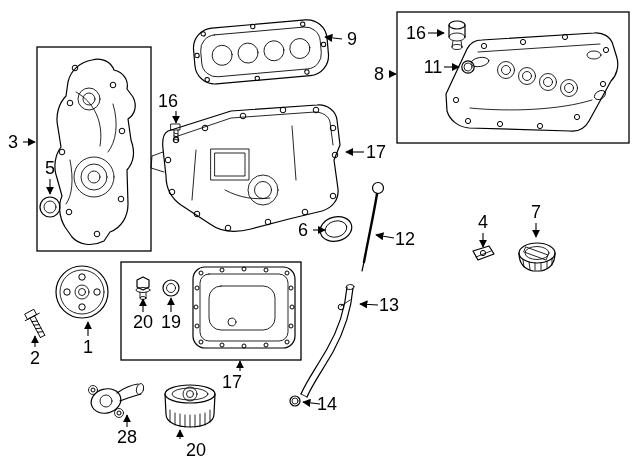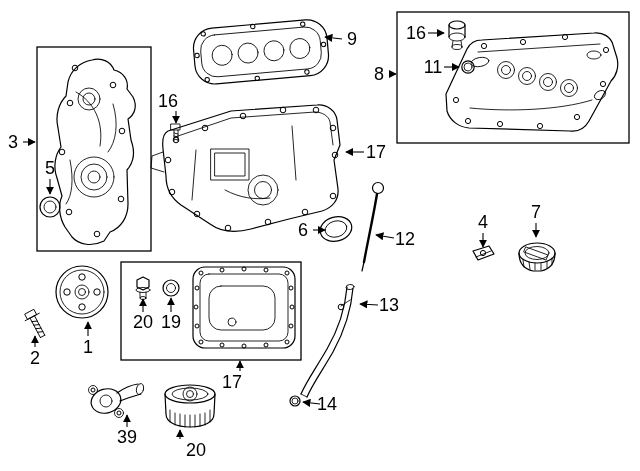--- a/index.html
+++ b/index.html
@@ -299,15 +299,15 @@
   <div class="callout" style="left:433px;top:67px">11</div>
   <div class="callout" style="left:405px;top:239px">12</div>
   <div class="callout" style="left:389px;top:305px">13</div>
   <div class="callout" style="left:327px;top:404px">14</div>
   <div class="callout" style="left:376px;top:152px">17</div>
   <div class="callout" style="left:168px;top:101px">16</div>
   <div class="callout" style="left:232px;top:382px">17</div>
   <div class="callout" style="left:143px;top:322px">20</div>
   <div class="callout" style="left:171px;top:322px">19</div>
   <div class="callout" style="left:196px;top:450px">20</div>
-  <div class="callout" style="left:127px;top:437px">39</div>
+  <div class="callout" style="left:127px;top:437px">28</div>
 
 </div>
 
 </body></html>

